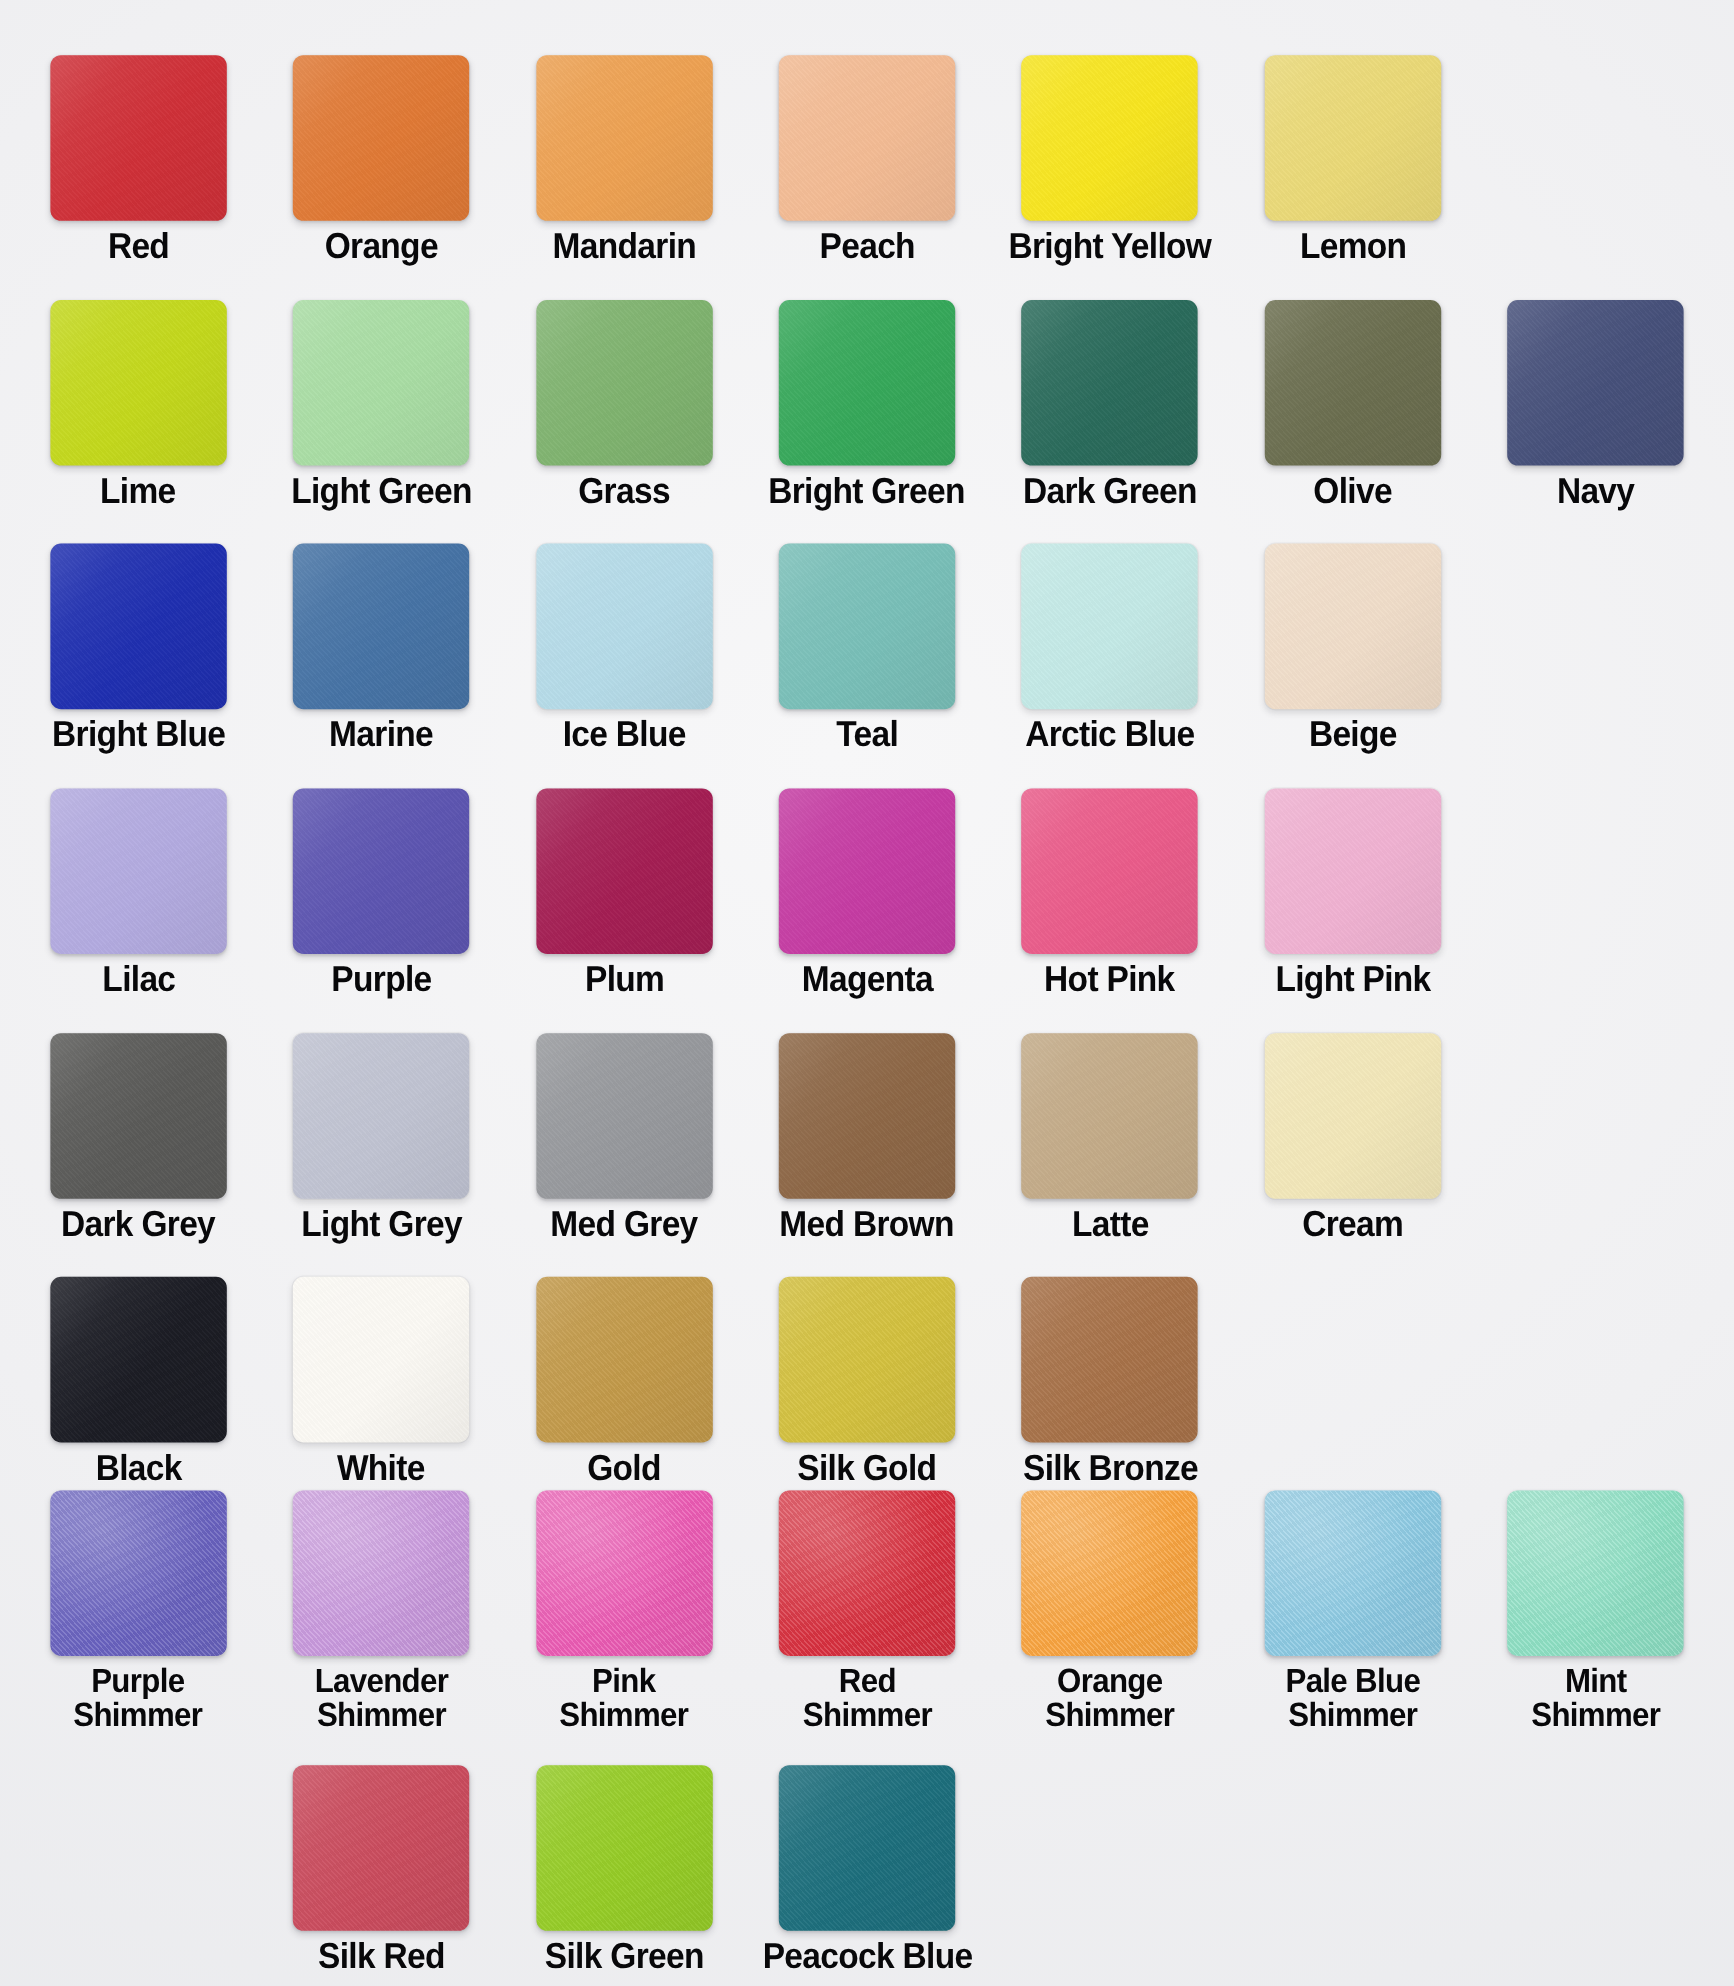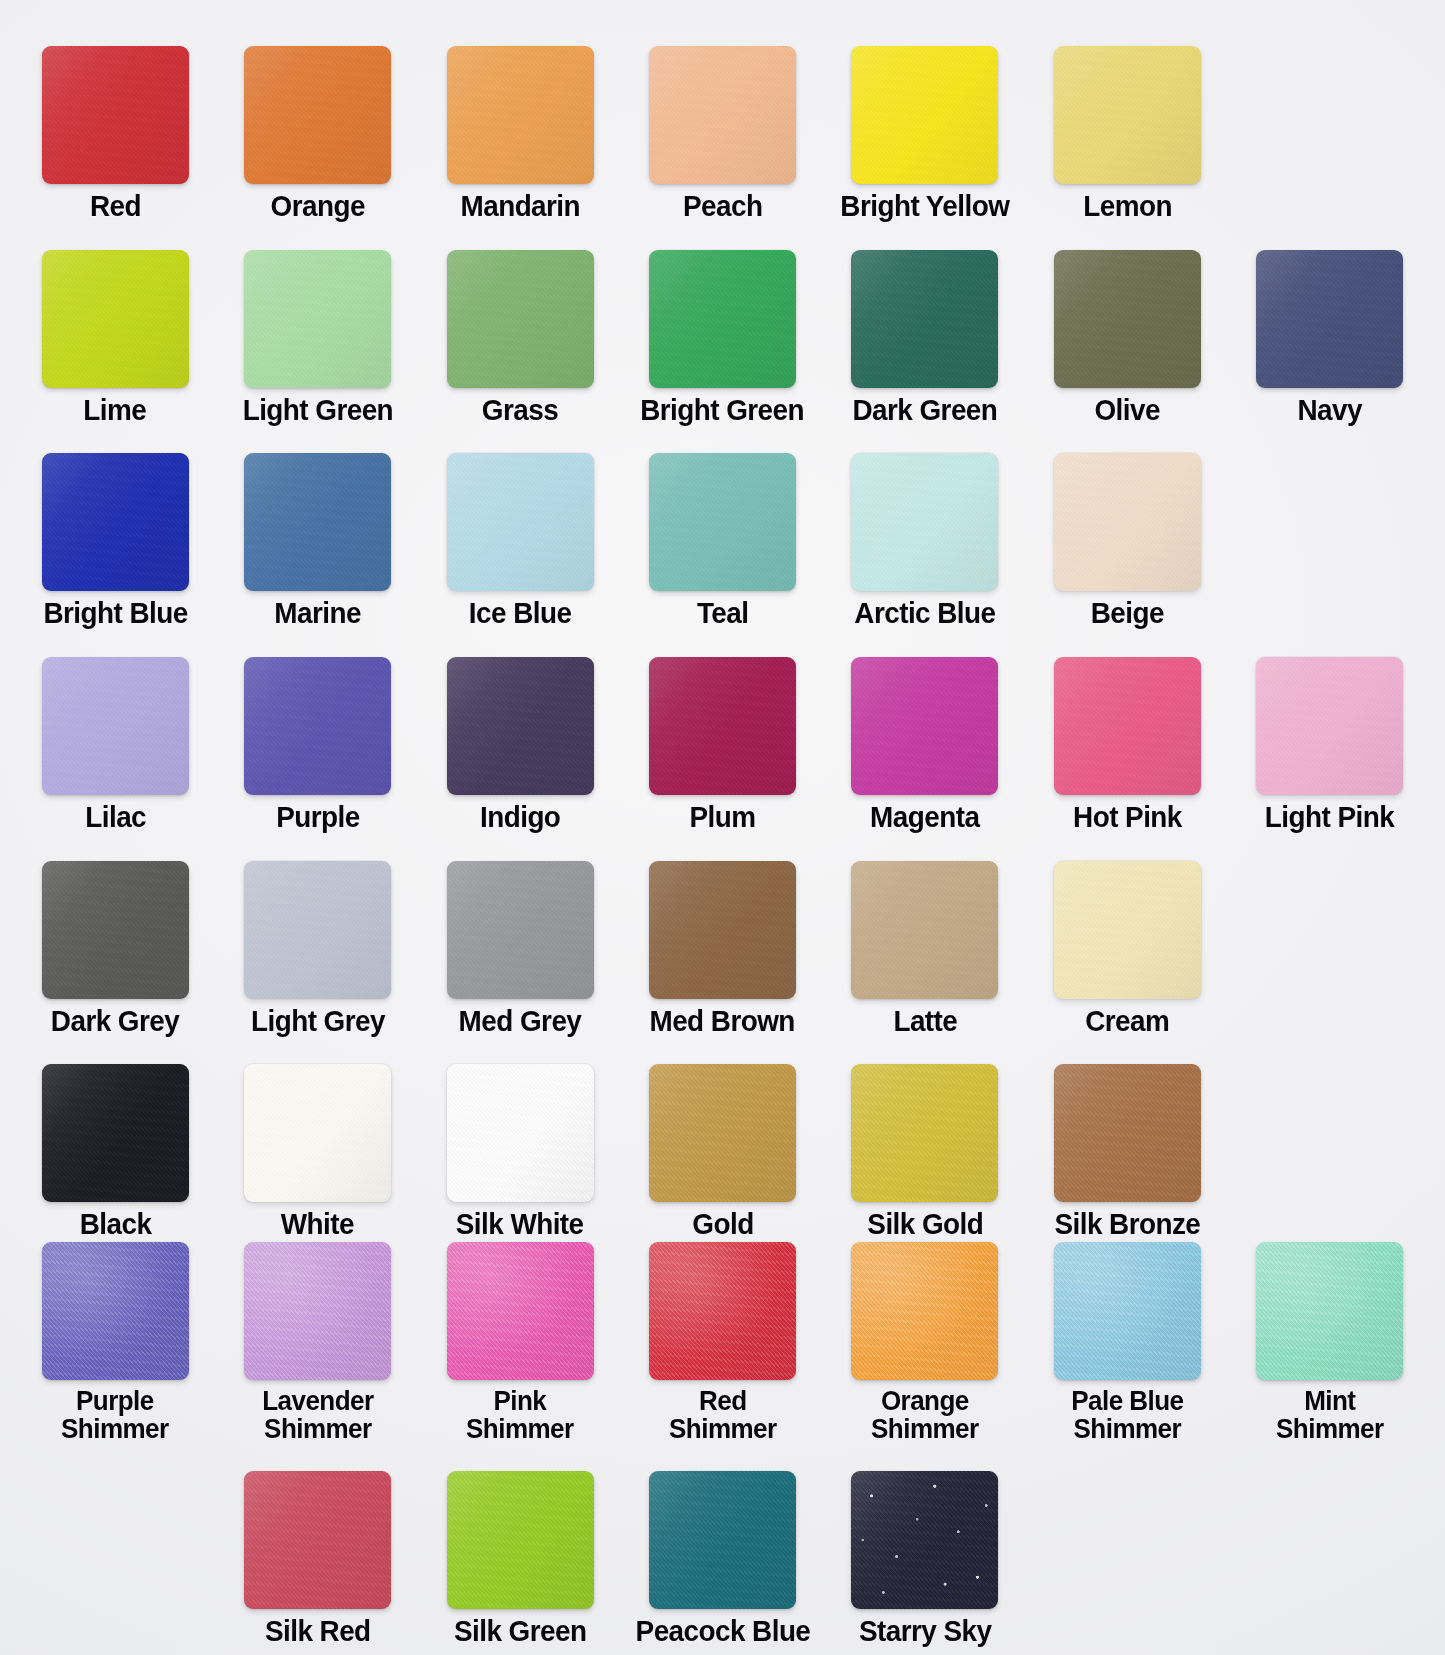--- a/index.html
+++ b/index.html
@@ -270,26 +270,20 @@
         <div class="label">Lilac</div>
       </div>
       <div class="cell">
         <div class="chip-wrap" style="height: auto;">
           <div class="chip" style="background: rgb(93, 85, 177);"></div>
         </div>
         <div class="label">Purple</div>
       </div>
       <div class="cell">
         <div class="chip-wrap" style="height: auto;">
-          <div class="chip" style="background: rgb(71, 58, 94);"></div>
-        </div>
-        <div class="label">Indigo</div>
-      </div>
-      <div class="cell">
-        <div class="chip-wrap" style="height: auto;">
           <div class="chip" style="background: rgb(164, 30, 83);"></div>
         </div>
         <div class="label">Plum</div>
       </div>
       <div class="cell">
         <div class="chip-wrap" style="height: auto;">
           <div class="chip" style="background: rgb(197, 60, 163);"></div>
         </div>
         <div class="label">Magenta</div>
       </div>
@@ -352,26 +346,20 @@
         <div class="label">Black</div>
       </div>
       <div class="cell">
         <div class="chip-wrap" style="height: auto;">
           <div class="chip pale" style="background: rgb(251, 249, 244);"></div>
         </div>
         <div class="label">White</div>
       </div>
       <div class="cell">
         <div class="chip-wrap" style="height: auto;">
-          <div class="chip silk pale" style="background: rgb(255, 255, 255);"></div>
-        </div>
-        <div class="label">Silk White</div>
-      </div>
-      <div class="cell">
-        <div class="chip-wrap" style="height: auto;">
           <div class="chip silk" style="background: rgb(195, 154, 74);"></div>
         </div>
         <div class="label">Gold</div>
       </div>
       <div class="cell">
         <div class="chip-wrap" style="height: auto;">
           <div class="chip silk" style="background: rgb(212, 193, 63);"></div>
         </div>
         <div class="label">Silk Gold</div>
       </div>
@@ -445,22 +433,16 @@
         <div class="chip-wrap" style="height: auto;">
           <div class="chip silk" style="background: rgb(150, 205, 39);"></div>
         </div>
         <div class="label">Silk Green</div>
       </div>
       <div class="cell">
         <div class="chip-wrap" style="height: auto;">
           <div class="chip silk" style="background: rgb(29, 111, 125);"></div>
         </div>
         <div class="label">Peacock Blue</div>
-      </div>
-      <div class="cell">
-        <div class="chip-wrap" style="height: auto;">
-          <div class="chip sparkle" style="background: rgb(36, 37, 58);"></div>
-        </div>
-        <div class="label">Starry Sky</div>
       </div>
       <div class="cell empty"></div>
     </div>
   </div>
 
 </body></html>

